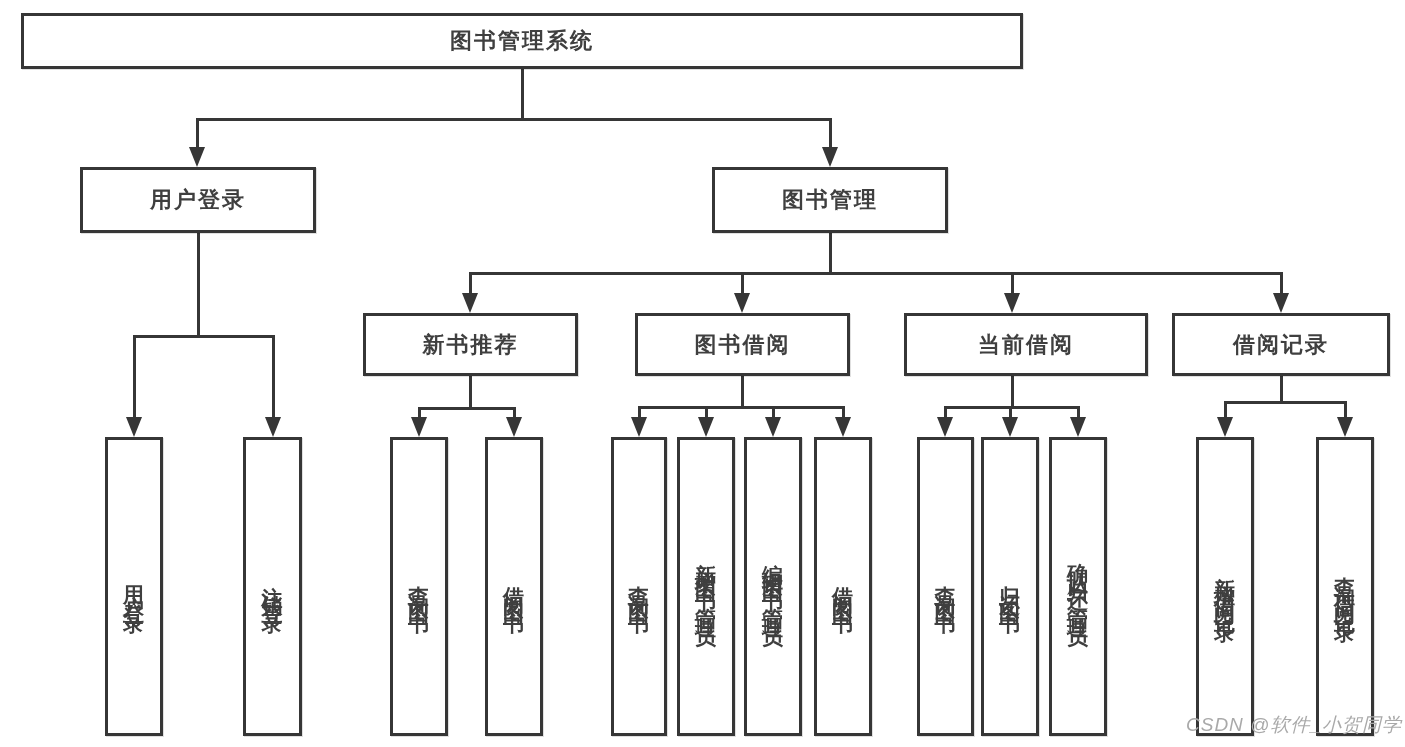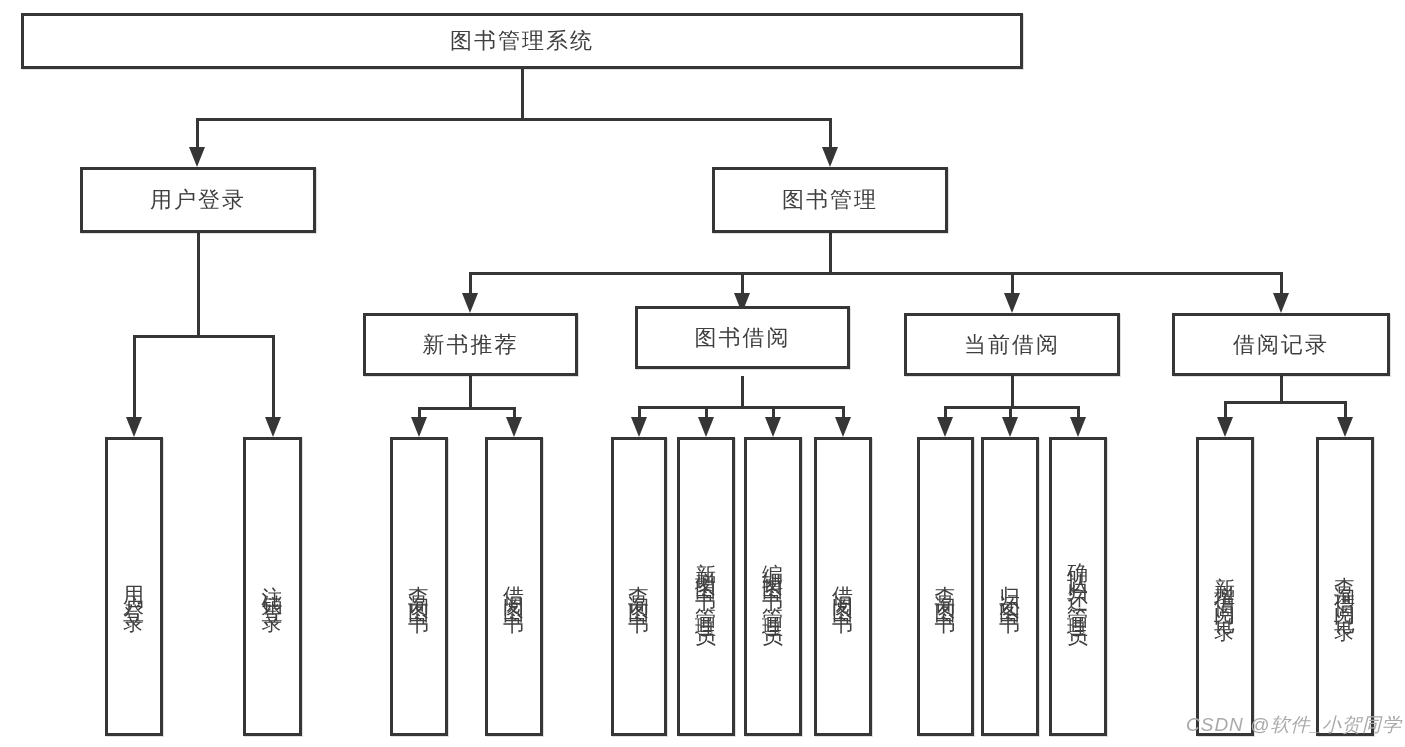--- a/index.html
+++ b/index.html
@@ -20,20 +20,21 @@
   .hbox, .vbox {
     position: absolute;
     box-sizing: border-box;
     background: #ffffff;
     border: 3px solid #363636;
     display: flex;
     align-items: center;
     justify-content: center;
     z-index: 1;
     box-shadow: 1px 1px 0 rgba(0,0,0,0.12);
+    font-weight: bold;
   }
   .hbox .label {
     font-size: 22px;
     color: #3f3f3f;
     letter-spacing: 2px;
     white-space: nowrap;
   }
   .vbox .vtext {
     writing-mode: vertical-rl;
     text-orientation: mixed;
@@ -148,24 +149,24 @@
   <div class="hbox" style="left:80px;top:167px;width:236px;height:66px">
     <span class="label">用户登录</span>
   </div>
   <div class="hbox" style="left:712px;top:167px;width:236px;height:66px">
     <span class="label">图书管理</span>
   </div>
 
   <div class="hbox" style="left:363px;top:313px;width:215px;height:63px">
     <span class="label">新书推荐</span>
   </div>
-  <div class="hbox" style="left:635px;top:306px;width:215px;height:63px">
+  <div class="hbox" style="left:635px;top:313px;width:215px;height:63px">
     <span class="label">图书借阅</span>
   </div>
-  <div class="hbox" style="left:904px;top:313px;width:216px;height:63px">
+  <div class="hbox" style="left:904px;top:313px;width:244px;height:63px">
     <span class="label">当前借阅</span>
   </div>
   <div class="hbox" style="left:1172px;top:313px;width:218px;height:63px">
     <span class="label">借阅记录</span>
   </div>
 
   <div class="vbox" style="left:105px;top:437px;width:58px;height:299px">
     <span class="vtext">用户登录</span>
   </div>
   <div class="vbox" style="left:243px;top:437px;width:59px;height:299px">

